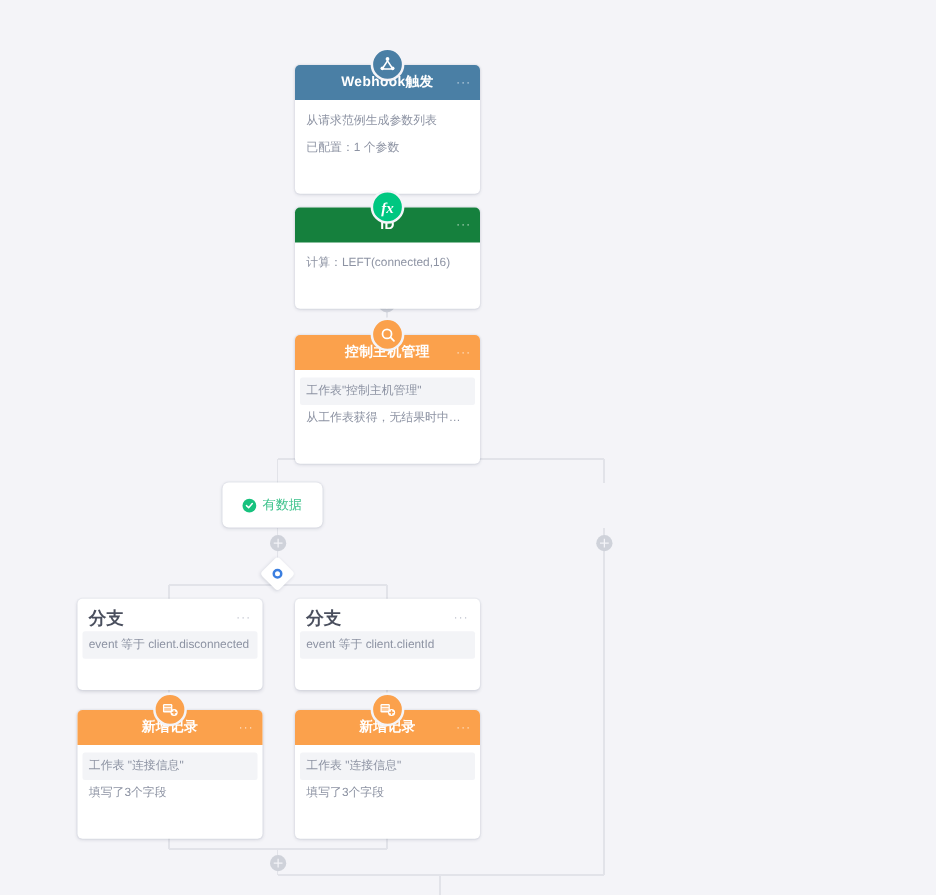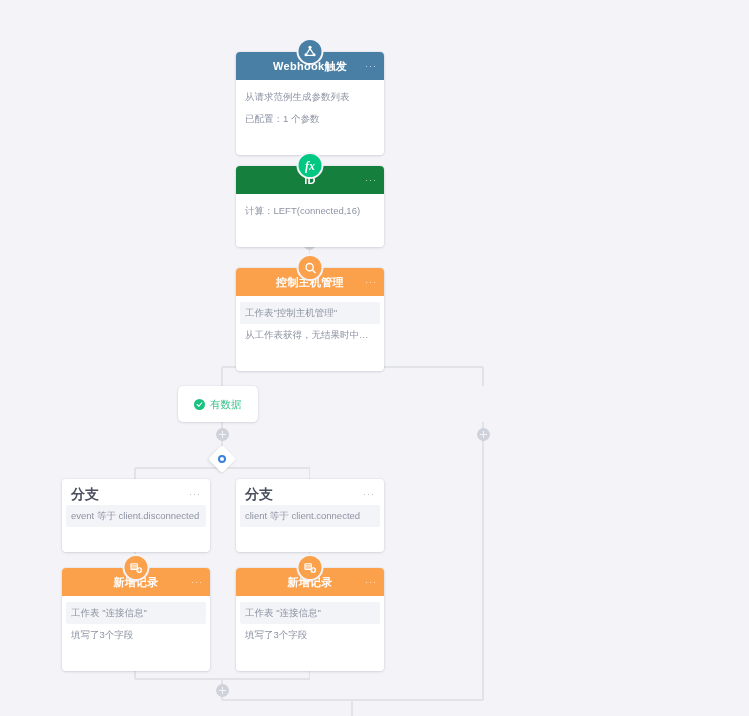--- a/index.html
+++ b/index.html
@@ -318,21 +318,21 @@
     </div>
   </div>
   <div class="plus" style="left:129px; top:536px;"></div>
 
   <div class="node plain" style="left:236px; top:479px;">
     <div class="plain-head">
       <span class="plain-title">分支</span>
       <span class="dots">···</span>
     </div>
     <div class="node-body" style="padding-top:0;">
-      <div class="row shaded">client 等于 client.connected</div>
+      <div class="row shaded">event 等于 client.clientId</div>
     </div>
   </div>
   <div class="plus" style="left:303px; top:536px;"></div>
 
   <div class="node" style="left:62px; top:568px;">
     <div class="node-avatar av-orange">
       <svg width="15" height="15" viewBox="0 0 24 24" fill="none">
         <rect x="3" y="5" width="12" height="11" rx="1.6" fill="#ffffff"></rect>
         <rect x="4.6" y="7" width="8.8" height="1.6" fill="#fba14c"></rect>
         <rect x="4.6" y="10" width="8.8" height="4" fill="#fba14c" opacity=".55"></rect>

